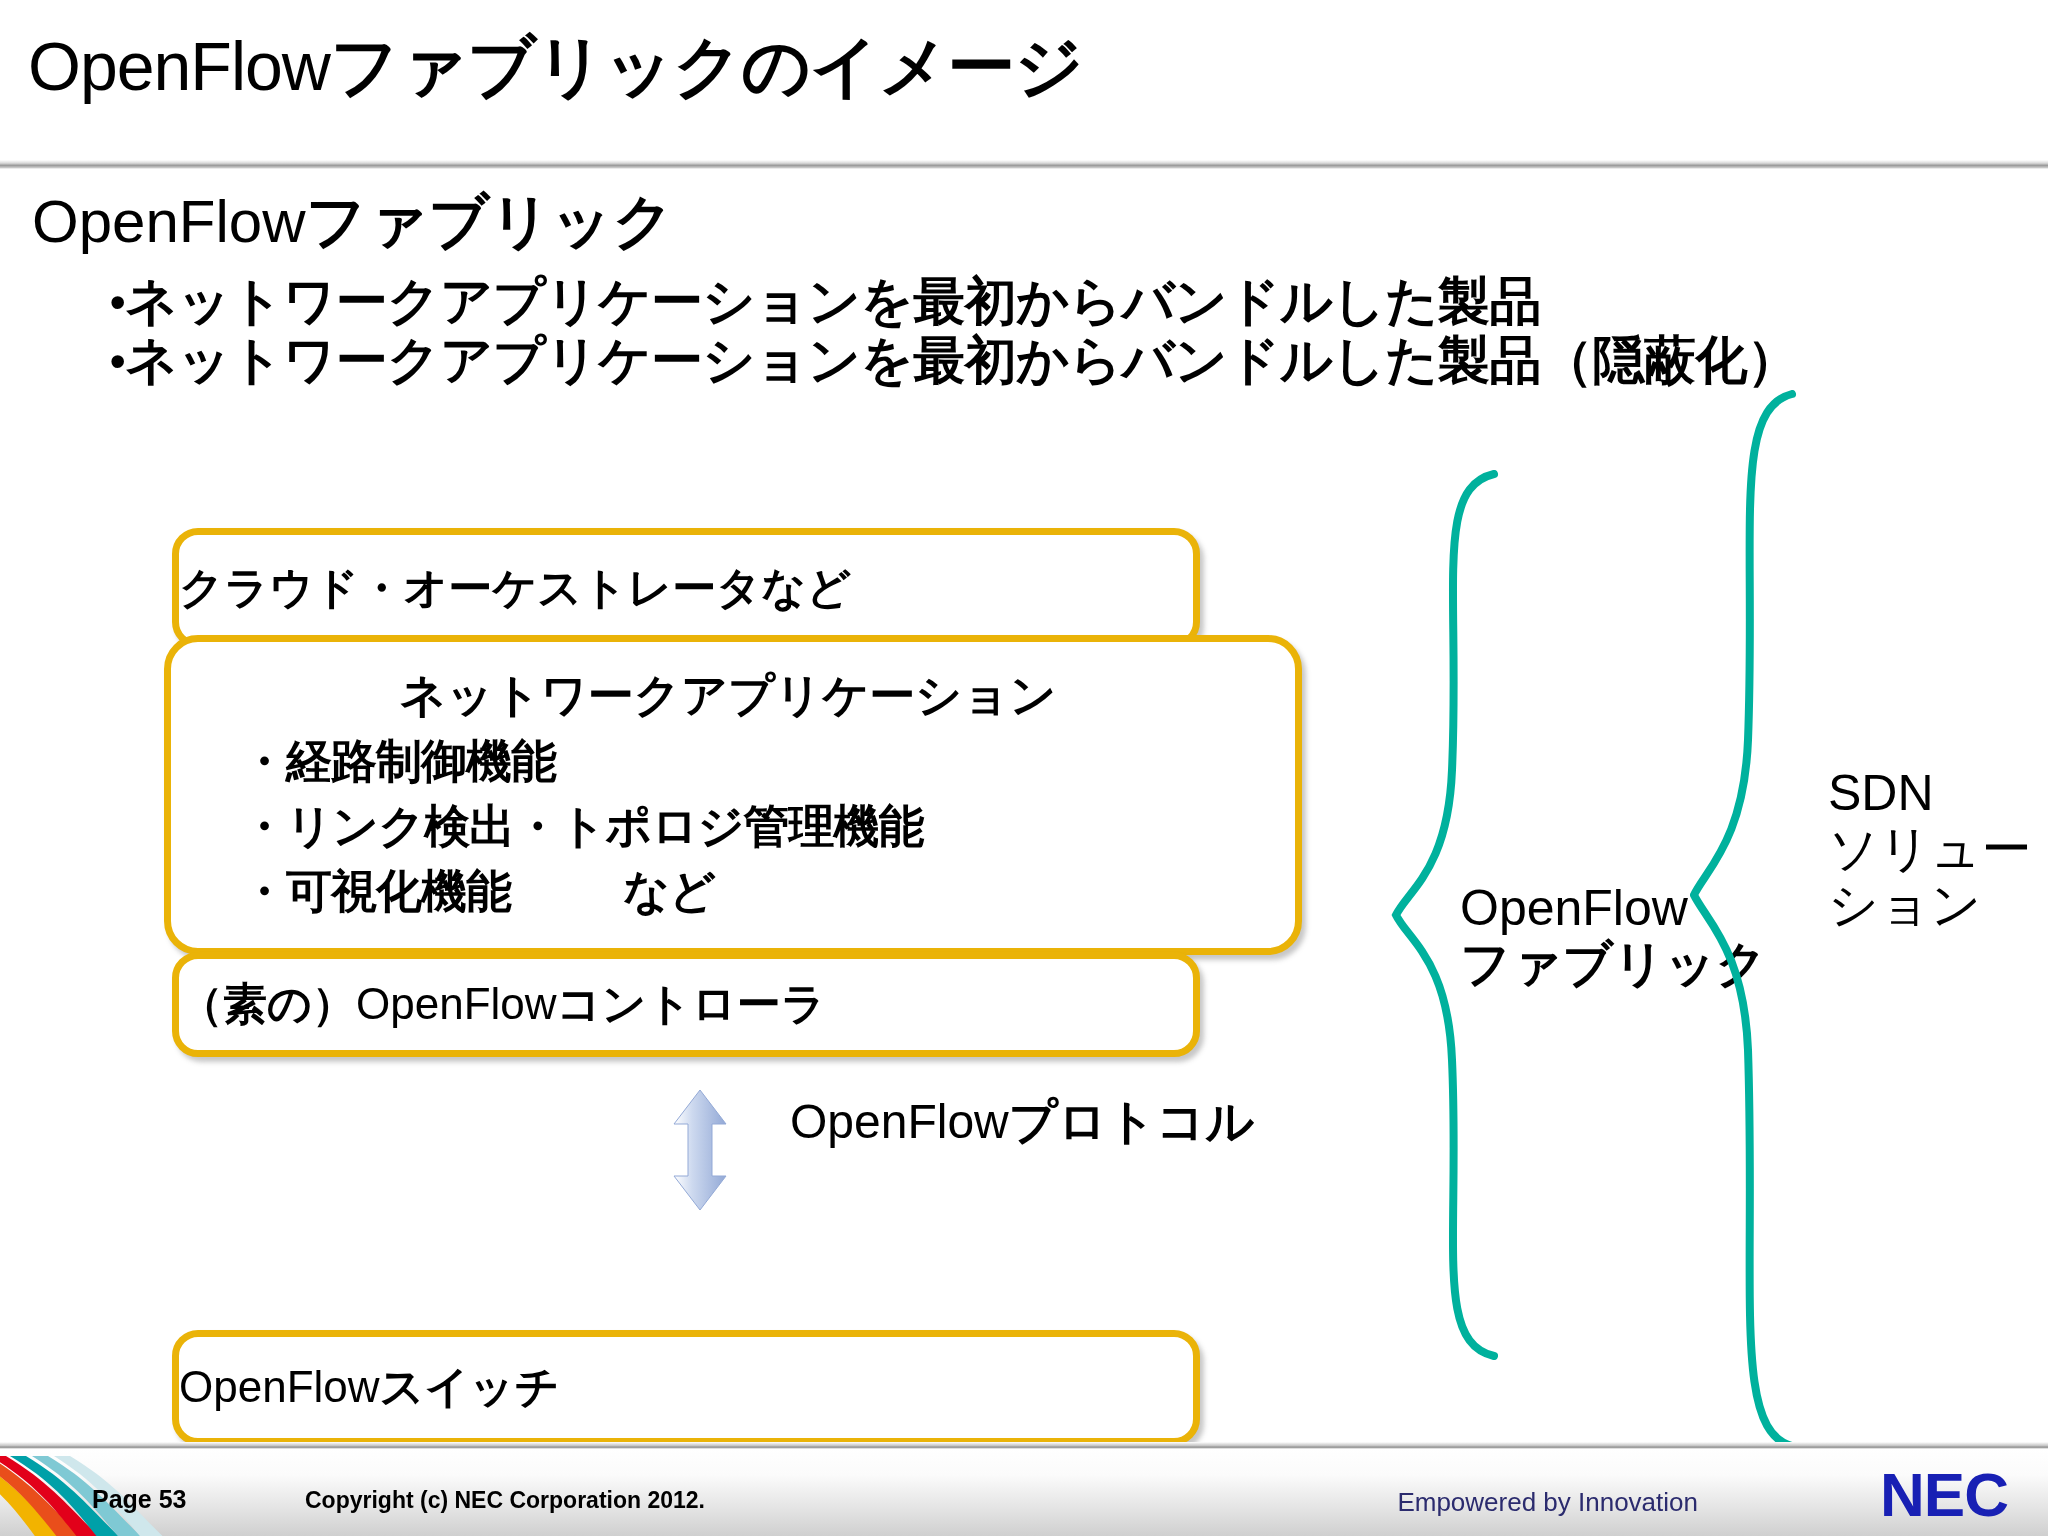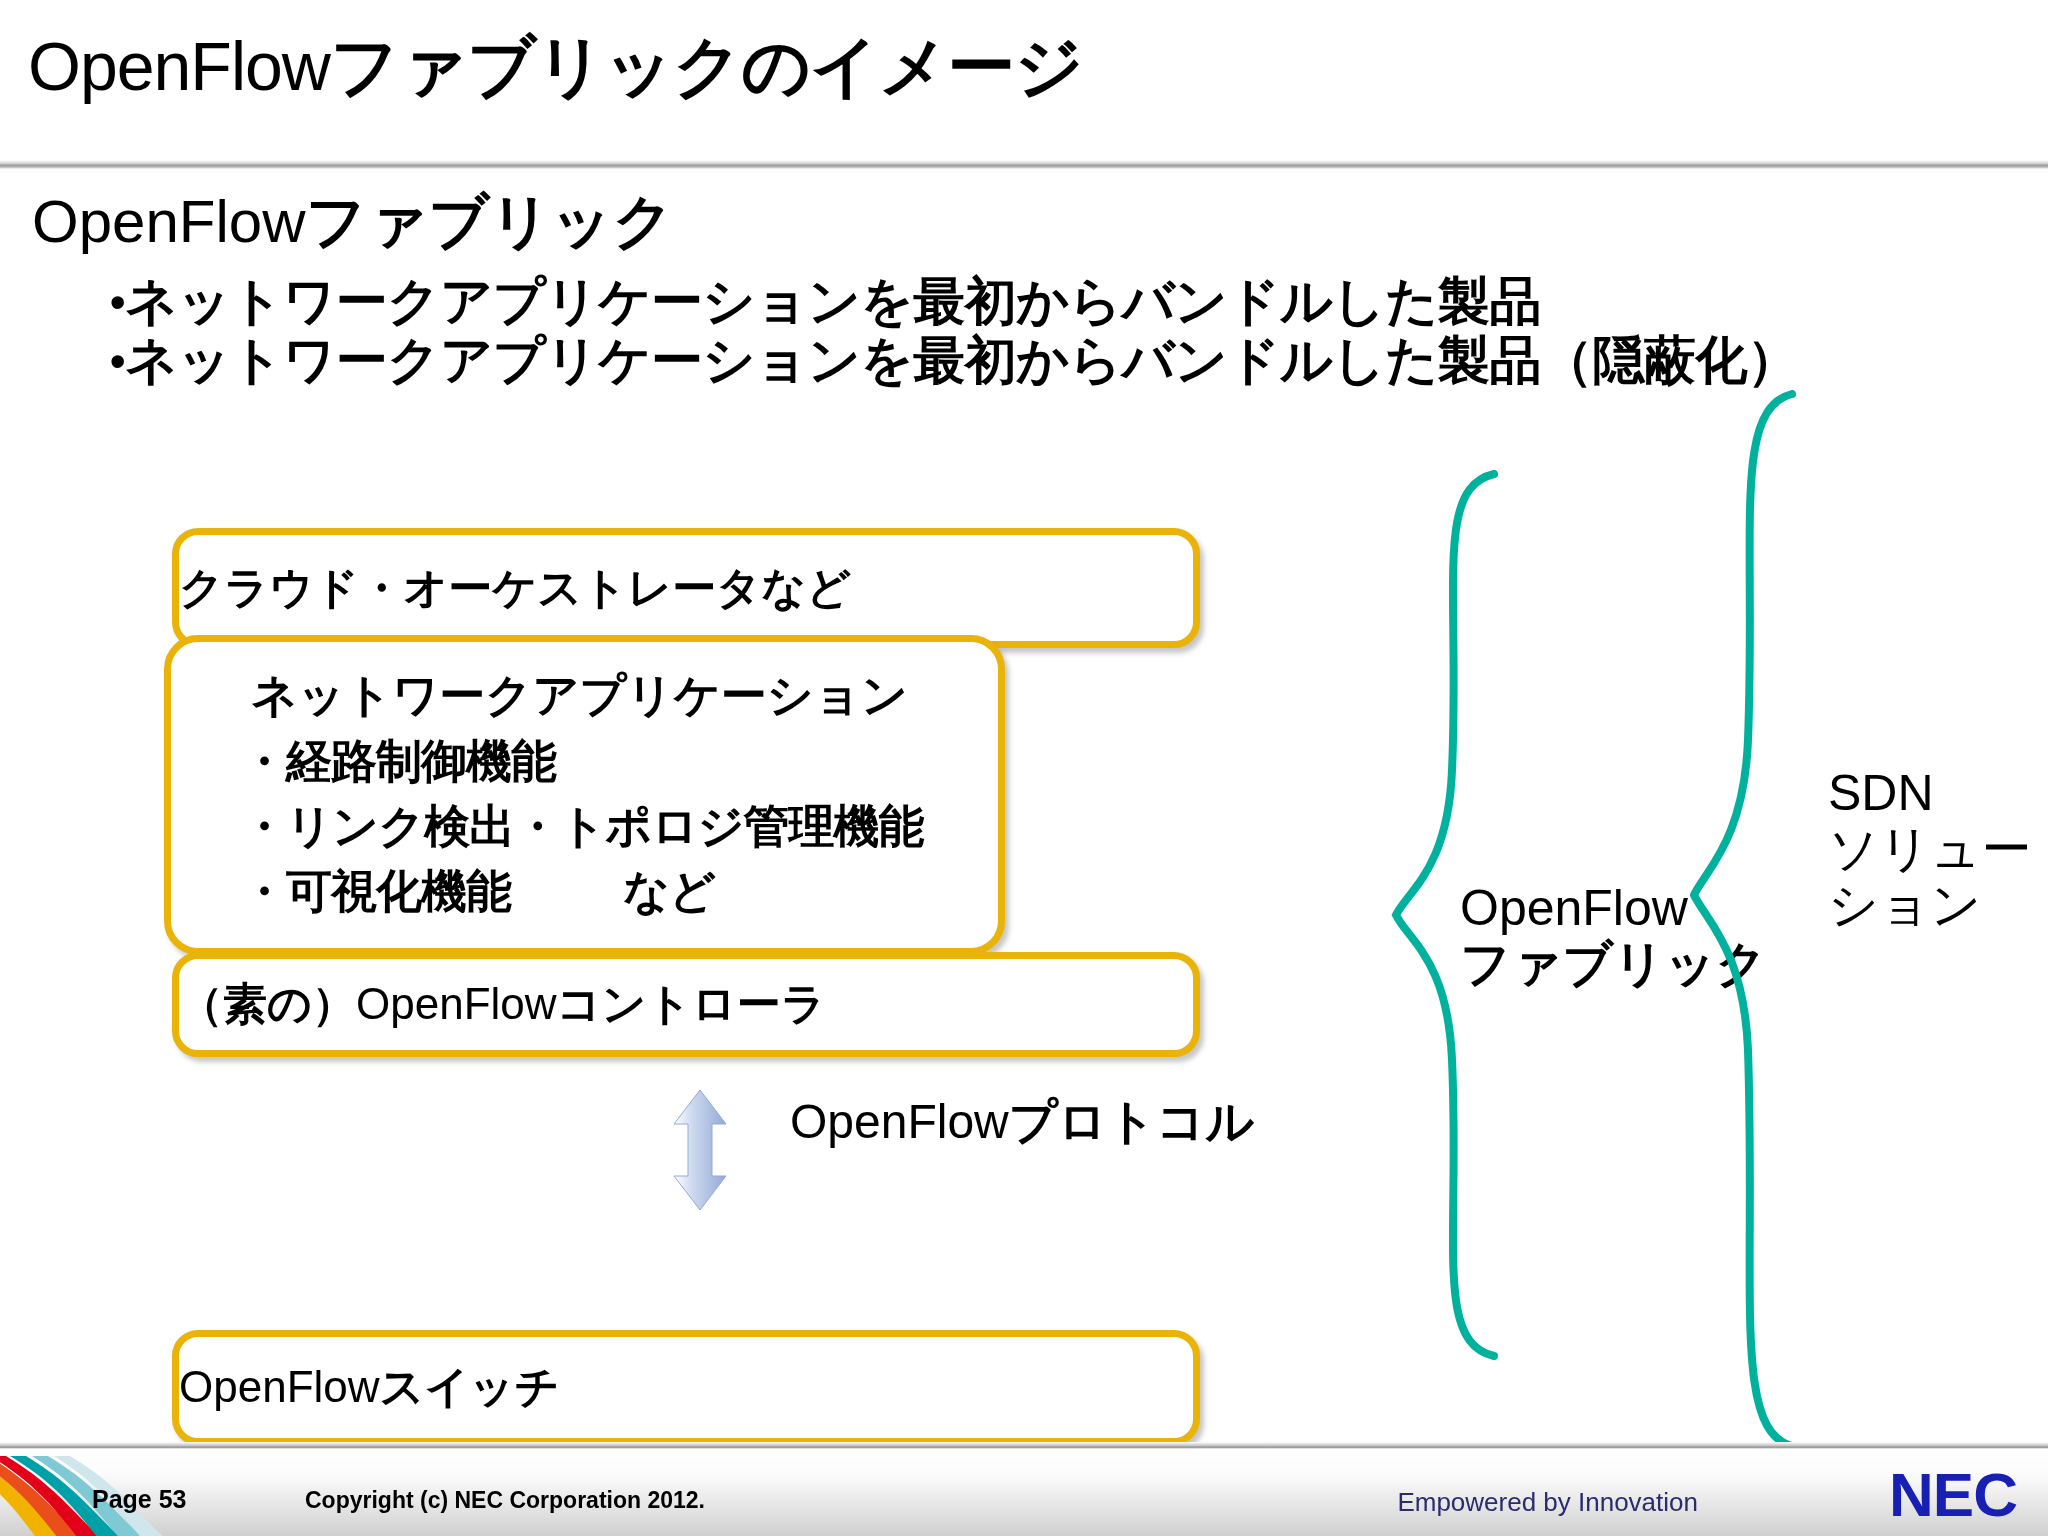--- a/index.html
+++ b/index.html
@@ -52,21 +52,21 @@
     justify-content:flex-start;
     box-shadow:4px 5px 5px rgba(130,130,130,.45);
   }
   .box-label{
     font-size:44px;font-weight:700;color:#000;
     white-space:nowrap;text-align:center;
   }
   .box-label .reg{font-weight:400;}
 
   #box-cloud{left:172px;top:138px;width:1028px;height:120px;}
-  #box-netapp{left:164px;top:245px;width:841px;height:320px;border-radius:34px;}
+  #box-netapp{left:164px;top:245px;width:1138px;height:320px;border-radius:34px;}
   #box-controller{left:172px;top:562px;width:1028px;height:105px;}
   #box-switch{left:172px;top:940px;width:1028px;height:115px;}
 
   .netapp-inner{
     display:block;text-align:left;padding-left:40px;width:100%;
     box-sizing:border-box;
   }
   .netapp-title{
     font-size:46px;font-weight:700;text-align:center;
     margin:0 0 4px 0;padding-right:50px;
@@ -114,21 +114,21 @@
   .page-num{
     position:absolute;left:92px;top:36px;font-size:25px;font-weight:700;color:#000;
   }
   .copyright{
     position:absolute;left:305px;top:38px;font-size:23px;font-weight:700;color:#000;white-space:nowrap;
   }
   .tagline{
     position:absolute;right:350px;top:38px;font-size:26px;color:#2b2b6e;white-space:nowrap;
   }
   .nec-logo{
-    position:absolute;right:31px;top:10px;font-size:62px;font-weight:700;color:#1820b4;
+    position:absolute;right:40px;top:10px;font-size:62px;font-weight:700;color:#1820b4;
     letter-spacing:-1px;font-family:"Liberation Sans",sans-serif;text-align:right;
   }
 </style>
 </head>
 <body>
 
 <div class="slide">
 
   <div class="title">
     <span>OpenFlow</span><b>ファブリックのイメージ</b>

